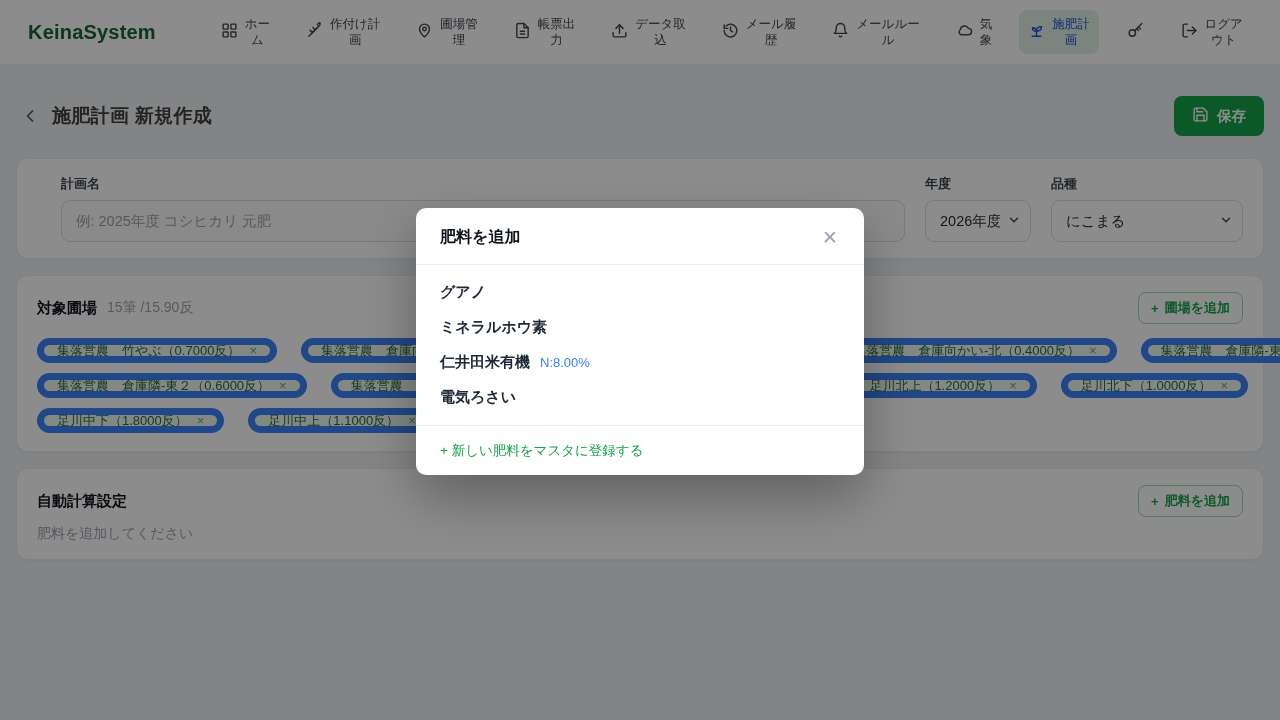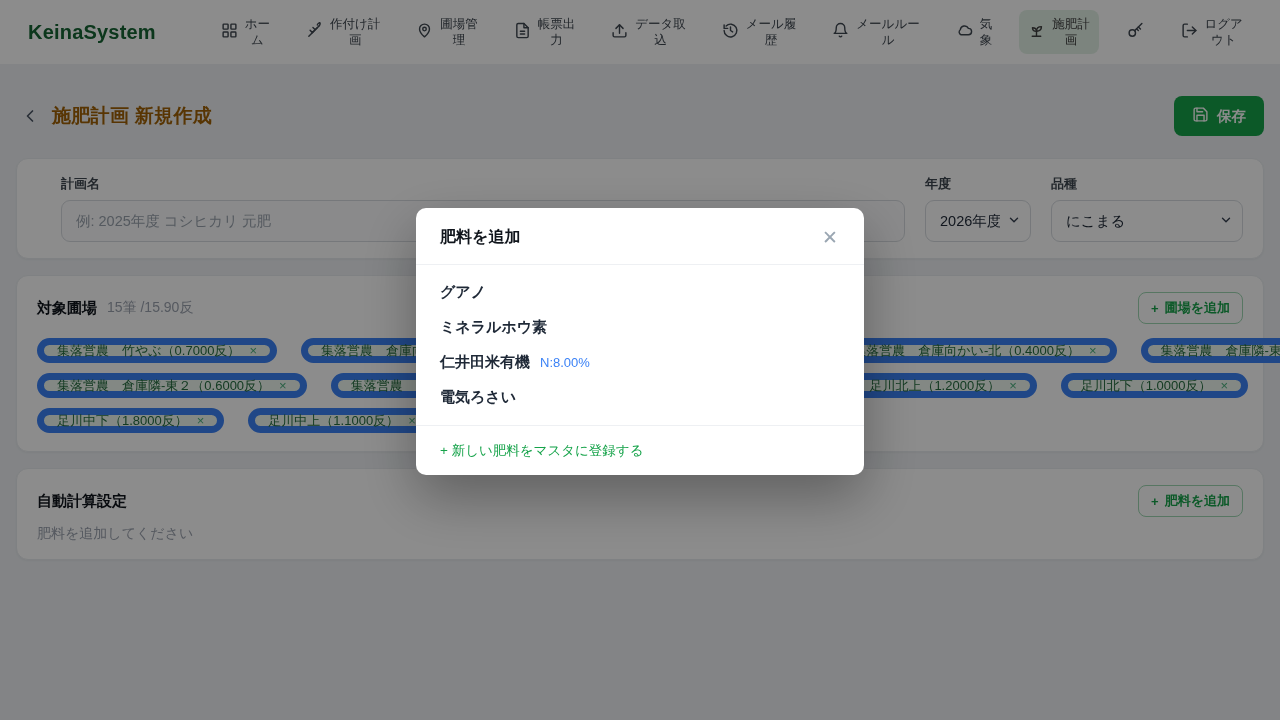--- a/index.html
+++ b/index.html
@@ -6,28 +6,28 @@
   html,body { width:1280px; height:720px; overflow:hidden; }
   body { font-family:"Liberation Sans","DejaVu Sans",sans-serif; background:#eef1f4; color:#1f2937; }
 
   
   .topnav { height:64px; background:#ffffff; display:flex; align-items:center; padding:0 28px;gap:32px; }
   .logo { font-size:20px; font-weight:700; color:#166534; letter-spacing:.2px; }
   .nav-items { display:flex; align-items:center; gap:2px; margin-left:24px; flex:1; justify-content:space-between; }
   .nav-item { display:flex; align-items:center; gap:7px; padding:6px 9px; border-radius:8px; color:#3f4750; cursor:pointer;font-family:Liberation Serif, serif; }
   .nav-item svg { width:17px; height:17px; flex:0 0 auto; }
   .nav-label { font-size:12.5px; line-height:1.3; white-space:pre-line; text-align:center; }
-  .nav-item.active { background:#e2f1e6; color:#404040; }
+  .nav-item.active { background:#e2f1e6; color:#1d4ed8; }
   .nav-item.icon-only { padding:6px 10px; }
 
   
   .main { padding:0 16px; }
   .title-row { display:flex; align-items:center; margin:32px 0 22px; }
   .back-btn { width:28px; height:28px; display:flex; align-items:center; justify-content:center; color:#4b5563; cursor:pointer; }
-  .page-title { font-size:19px; font-weight:700; color:#a16207; margin-left:8px; letter-spacing:.3px; }
+  .page-title { font-size:19px; font-weight:700; color:#404040; margin-left:8px; letter-spacing:.3px; }
   .btn-save { margin-left:auto; display:flex; align-items:center; gap:8px; background:#16a34a; color:#fff; border:none; border-radius:8px; padding:10px 18px; font-size:14.5px; font-weight:600; cursor:pointer; font-family:inherit; }
   .btn-save svg { width:17px; height:17px; }
 
   .card { background:#fff; border:1px solid #e8ebee; border-radius:12px; box-shadow:0 1px 2px rgba(0,0,0,.04); padding:16px 20px; margin-bottom:16px; }
 
   
   .form-row { display:flex; gap:20px;margin-left:24px; }
   .f-label { display:block; font-size:13px; color:#3f4750; margin-bottom:7px; font-weight:600; }
   .f-name { flex:1; max-width:885px; }
   .f-name input { width:100%; height:42px; border:1px solid #d7dbe0; border-radius:9px; background:#fcfcfd; padding:0 14px; font-size:14.5px; font-family:inherit; color:#1f2937; }

